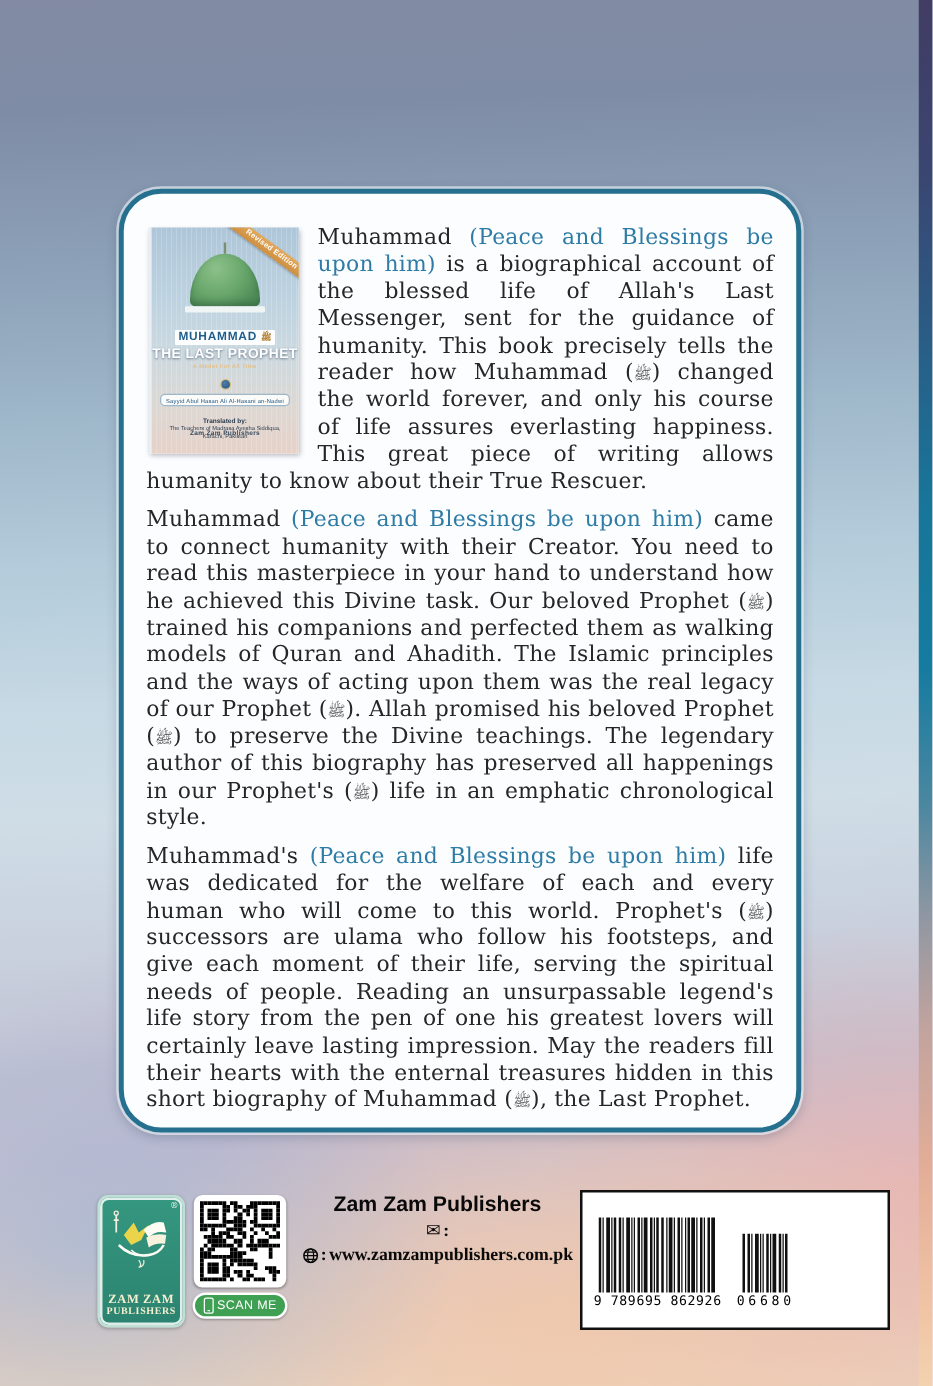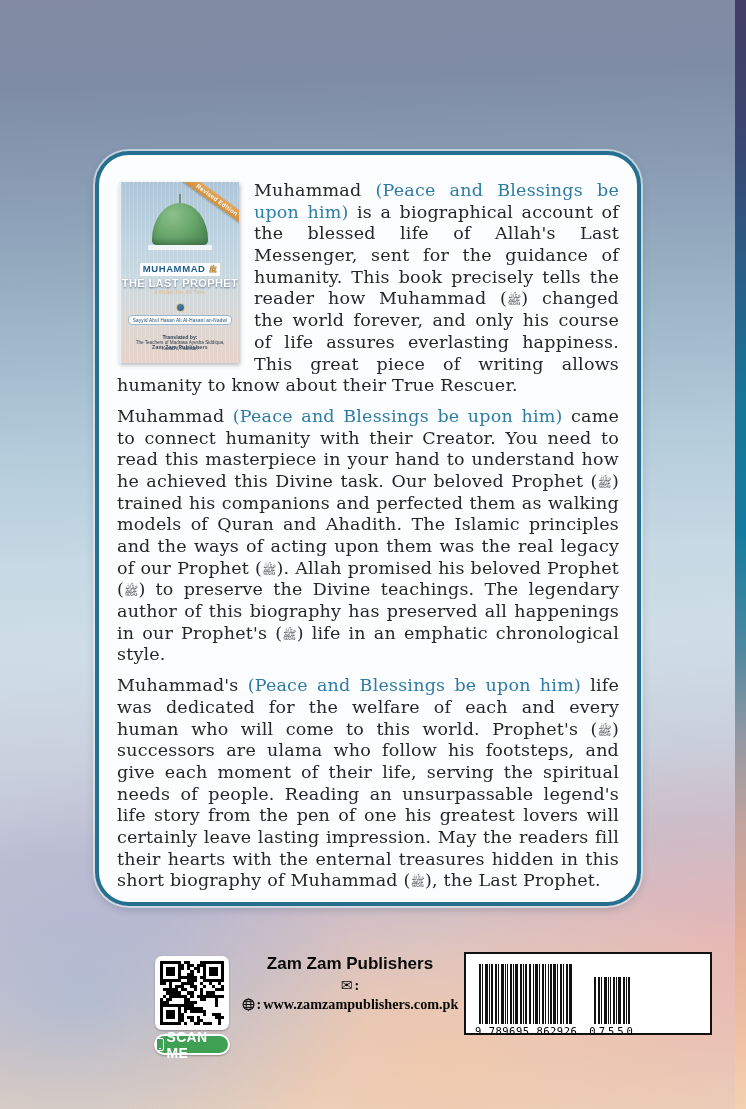--- a/index.html
+++ b/index.html
@@ -113,33 +113,33 @@
   }
   .qr-grid { width:64px; height:64px; display:grid; grid-template-columns:repeat(21,1fr); grid-template-rows:repeat(21,1fr); }
   .qr-grid div.b { background:#000; }
   .scan-pill {
     margin:4px auto 0 auto; width:76px; height:21px; background:#3fa054;
     border:2px solid #ffffff; border-radius:11px; box-shadow:0 1px 2px rgba(0,0,0,0.3);
     display:flex; align-items:center; justify-content:center; gap:3px;
   }
   .scan-phone { width:8px; height:13px; border:1.5px solid #fff; border-radius:2px; background:#3fa054; position:relative; }
   .scan-phone:after { content:""; position:absolute; bottom:1px; left:2px; width:2px; height:1.5px; background:#fff; }
-  .scan-label { color:#fff; font-family:"Liberation Sans",sans-serif; font-weight:bold; font-size:14px; letter-spacing:0.3px; }
+  .scan-label { color:#fff; font-family:"Liberation Sans",sans-serif; font-weight:normal; font-size:10px; letter-spacing:0.3px; }
 
   .contact { position:absolute; left:232px; top:954px; width:236px; text-align:center; color:#090909; }
   .contact-title { font-family:"Liberation Sans",sans-serif; font-weight:bold; font-size:17px; margin-bottom:2px; }
   .contact-line { font-family:"Liberation Serif",serif; font-weight:bold; font-size:15px; line-height:1.34; display:flex; justify-content:center; align-items:center; gap:2px; }
   .contact-line.small { font-size:14.2px; }
   .ci { display:inline-flex; vertical-align:-2px; }
   .env-glyph { font-family:"DejaVu Sans",sans-serif; font-weight:normal; font-size:14px; }
 
   .barcode-box {
-    position:absolute; left:464px; top:952px; width:248px; height:83px;
+    position:absolute; left:464px; top:952px; width:248px; height:112px;
     background:#fff; border:2px solid #111; display:flex; align-items:flex-start;
-    padding:10px 9px 0 9px; gap:12px;
+    padding:20px 9px 0 9px; gap:12px;
   }
   .bc-main, .bc-addon { display:flex; flex-direction:column; align-items:center; }
   .bars { display:flex; align-items:flex-start; }
   .bars span { background:#111; display:block; }
   .bc-main .bars span { height:60px; }
   .bc-addon { margin-top:13px; }
   .bc-addon .bars span { height:47px; }
   .bc-digits { font-family:"DejaVu Sans Mono",monospace; font-size:10.5px; color:#000; margin-top:1px; letter-spacing:0.5px; white-space:nowrap; }
   .bc-addon .bc-digits { letter-spacing:3px; }
 </style>
@@ -173,20 +173,37 @@
         </div>
       </div>
       <div class="thumb-pub">Zam Zam Publishers</div>
     </div>
 
     <p><span>Muhammad </span><span class="run-blue">(Peace and Blessings be upon him)</span><span> is a biographical account of the blessed life of Allah's Last Messenger, sent for the guidance of humanity. This book precisely tells the reader how Muhammad (</span><span class="run-saw">ﷺ</span><span>) changed the world forever, and only his course of life assures everlasting happiness. This great piece of writing allows humanity to know about their True Rescuer.</span></p>
     <p class="clear"><span>Muhammad </span><span class="run-blue">(Peace and Blessings be upon him)</span><span> came to connect humanity with their Creator. You need to read this masterpiece in your hand to understand how he achieved this Divine task. Our beloved Prophet (</span><span class="run-saw">ﷺ</span><span>) trained his companions and perfected them as walking models of Quran and Ahadith. The Islamic principles and the ways of acting upon them was the real legacy of our Prophet (</span><span class="run-saw">ﷺ</span><span>). Allah promised his beloved Prophet (</span><span class="run-saw">ﷺ</span><span>) to preserve the Divine teachings. The legendary author of this biography has preserved all happenings in our Prophet's (</span><span class="run-saw">ﷺ</span><span>) life in an emphatic chronological style.</span></p>
     <p class="clear"><span>Muhammad's </span><span class="run-blue">(Peace and Blessings be upon him)</span><span> life was dedicated for the welfare of each and every human who will come to this world. Prophet's (</span><span class="run-saw">ﷺ</span><span>) successors are ulama who follow his footsteps, and give each moment of their life, serving the spiritual needs of people. Reading an unsurpassable legend's life story from the pen of one his greatest lovers will certainly leave lasting impression. May the readers fill their hearts with the enternal treasures hidden in this short biography of Muhammad (</span><span class="run-saw">ﷺ</span><span>), the Last Prophet.</span></p>
   </div>
 
+  <div class="logo-badge">
+    <div class="logo-reg">®</div>
+    <svg class="logo-art" width="56" height="52" viewBox="0 0 56 52">
+      <path d="M8 6 l0 14 M6 10 l4 0" stroke="#f3f0e0" stroke-width="1.4" fill="none"></path>
+      <circle cx="8" cy="4.5" r="1.6" fill="none" stroke="#f3f0e0" stroke-width="1"></circle>
+      <polygon points="14,22 22,12 26,20 34,14 28,26 20,30" fill="#e9d44a"></polygon>
+      <path d="M30 18 q8 -8 16 -6 l2 8 q-9 -2 -14 4 z" fill="#fdfcf5"></path>
+      <path d="M32 24 q8 -4 16 -2 l-1 7 q-8 -1 -13 3 z" fill="#f6f2de"></path>
+      <path d="M10 30 q10 10 24 8 q8 -1 12 -8" stroke="#fdfcf5" stroke-width="2" fill="none"></path>
+      <path d="M20 34 q6 6 16 4" stroke="#fdfcf5" stroke-width="1.2" fill="none"></path>
+      <path d="M26 42 q3 4 0 6 q5 -1 4 -6" stroke="#f3f0e0" stroke-width="1" fill="none"></path>
+    </svg>
+    <div class="logo-text">
+      <div class="l1">ZAM ZAM</div>
+      <div class="l2">PUBLISHERS</div>
+    </div>
+  </div>
 
   <div class="qr-wrap">
     <div class="qr-box">
       <div class="qr-grid" id="qrGrid">
           <div class="b"></div>
           <div class="b"></div>
           <div class="b"></div>
           <div class="b"></div>
           <div class="b"></div>
           <div class="b"></div>
@@ -700,16 +717,16 @@
           <span style="width: 3px; margin-right: 1px;"></span>
           <span style="width: 1px; margin-right: 1px;"></span>
           <span style="width: 1px; margin-right: 2px;"></span>
           <span style="width: 2px; margin-right: 1px;"></span>
           <span style="width: 1px; margin-right: 1px;"></span>
           <span style="width: 3px; margin-right: 2px;"></span>
           <span style="width: 2px; margin-right: 1px;"></span>
           <span style="width: 1px; margin-right: 1px;"></span>
           <span style="width: 2px; margin-right: 2px;"></span>
         </div>
-      <div class="bc-digits">07550</div>
+      <div class="bc-digits">06680</div>
     </div>
   </div>
 </div>
 
 </body></html>

